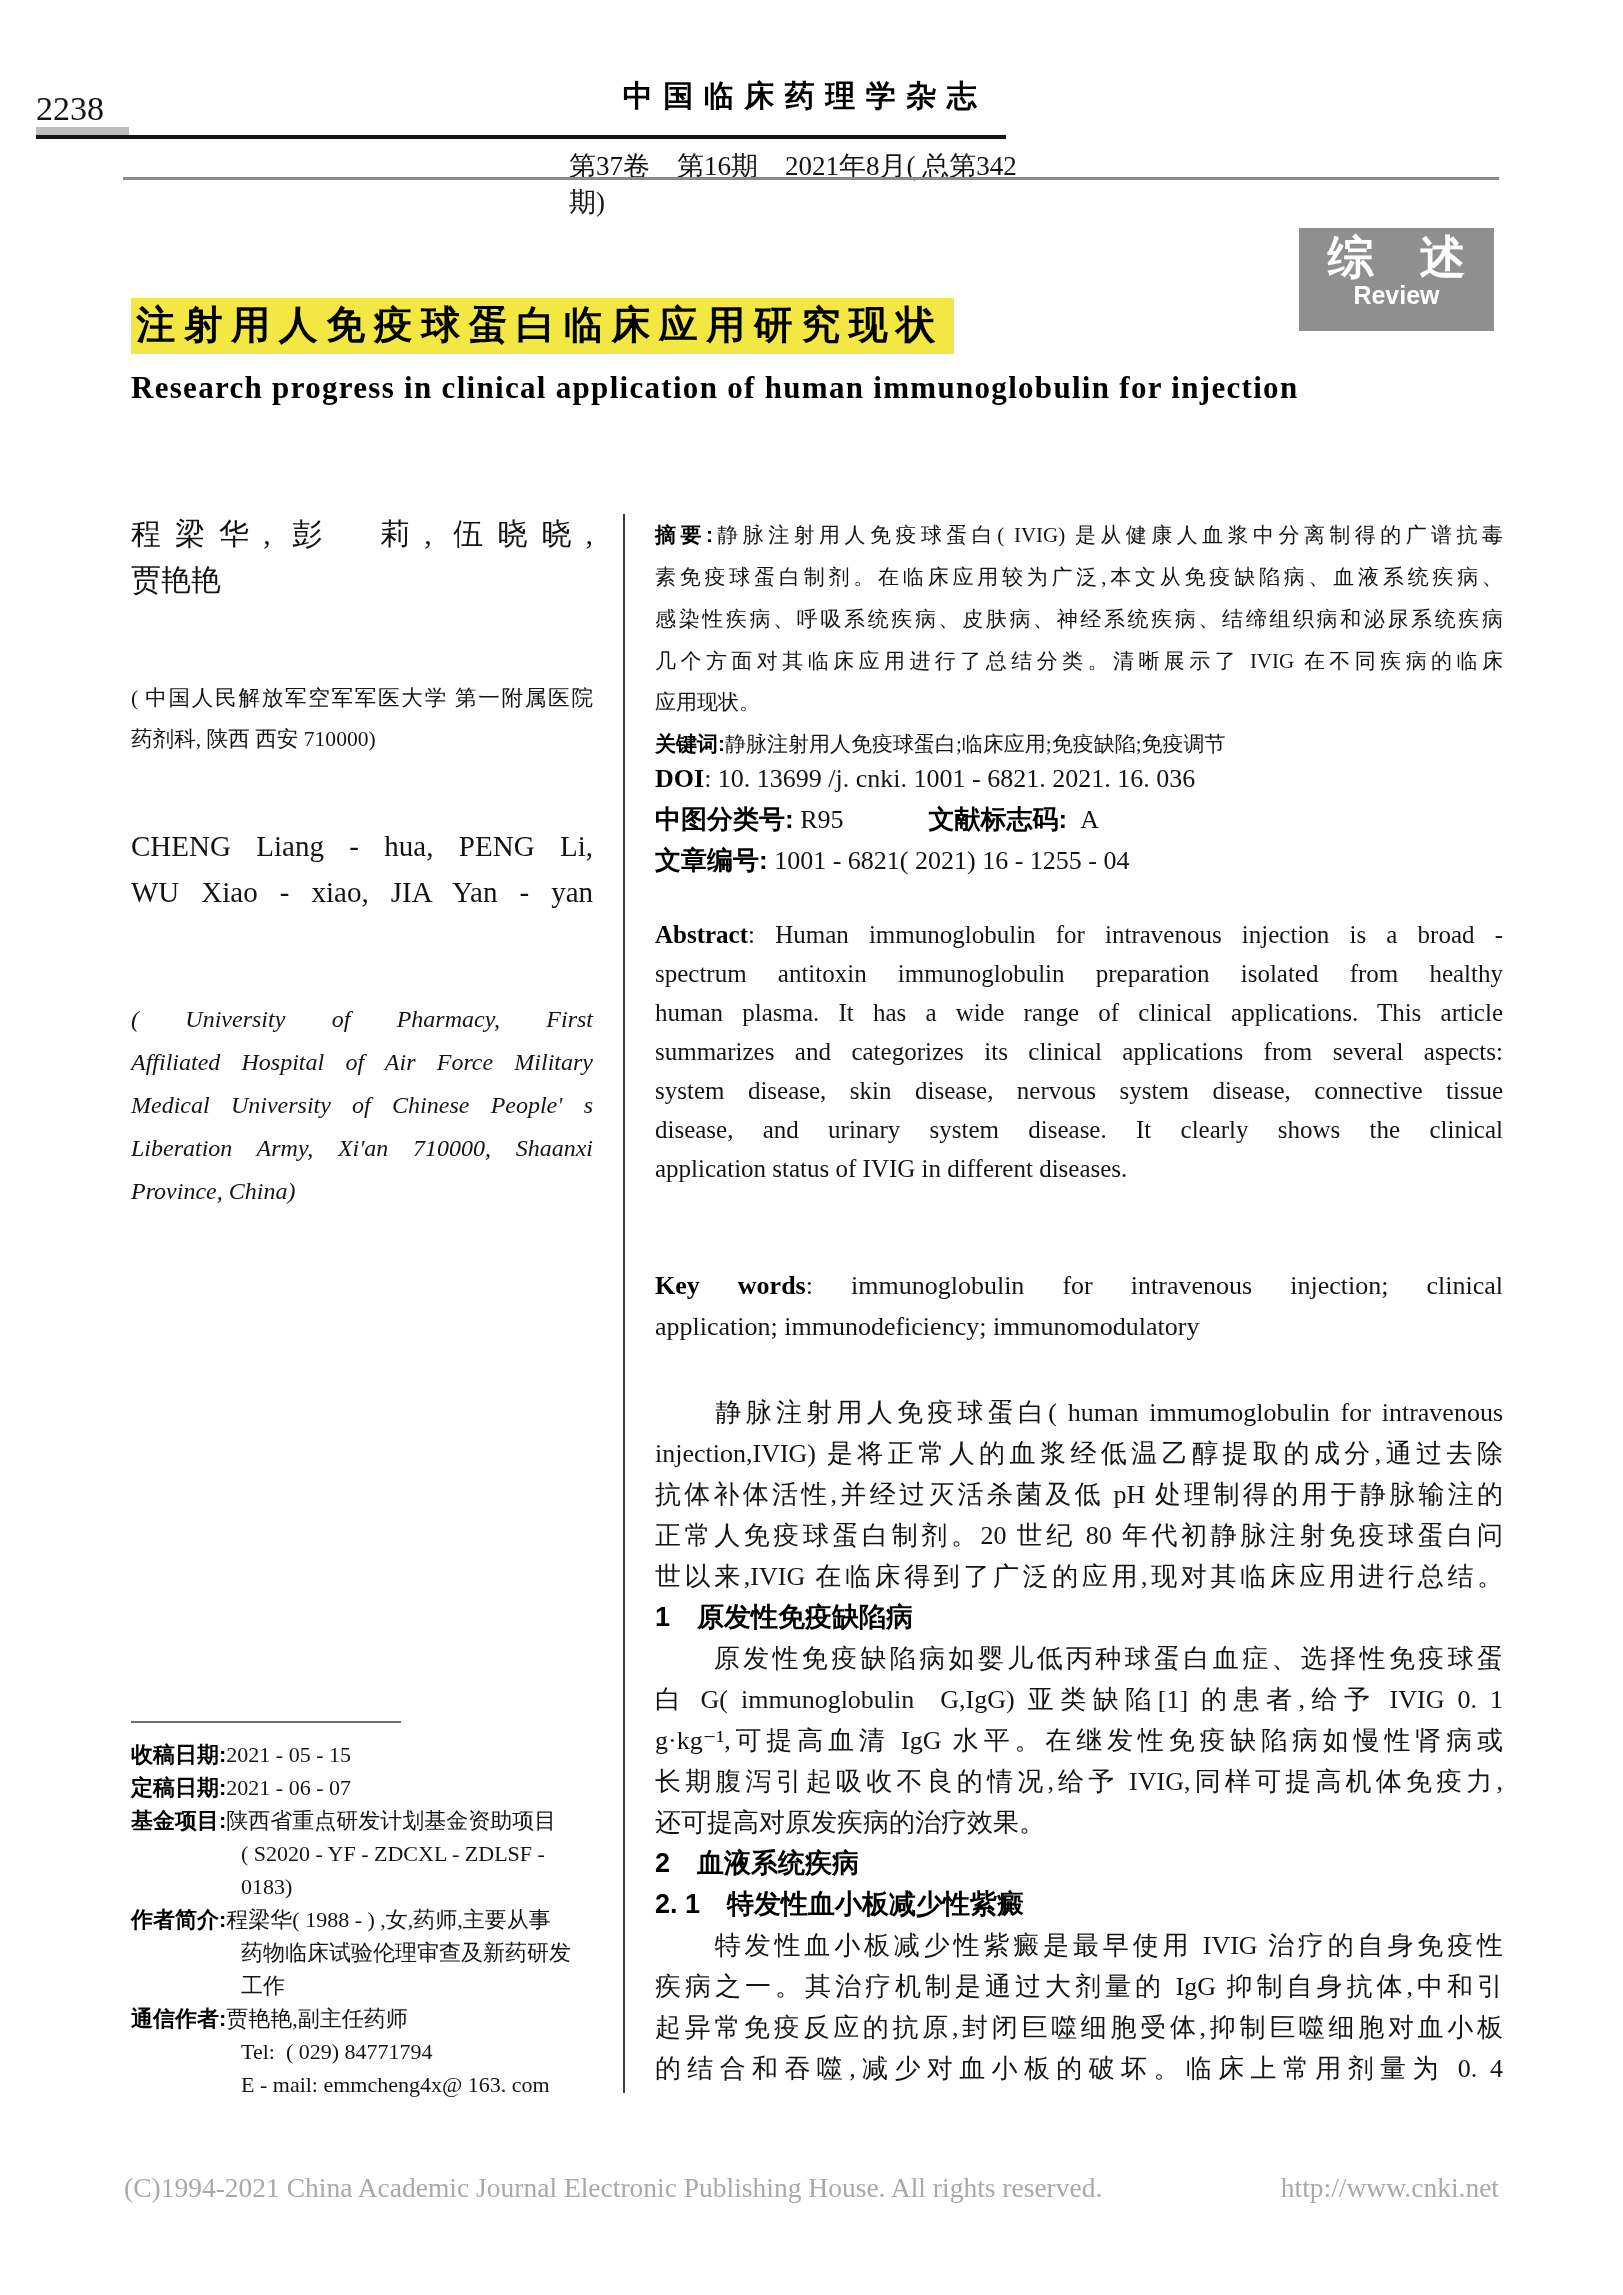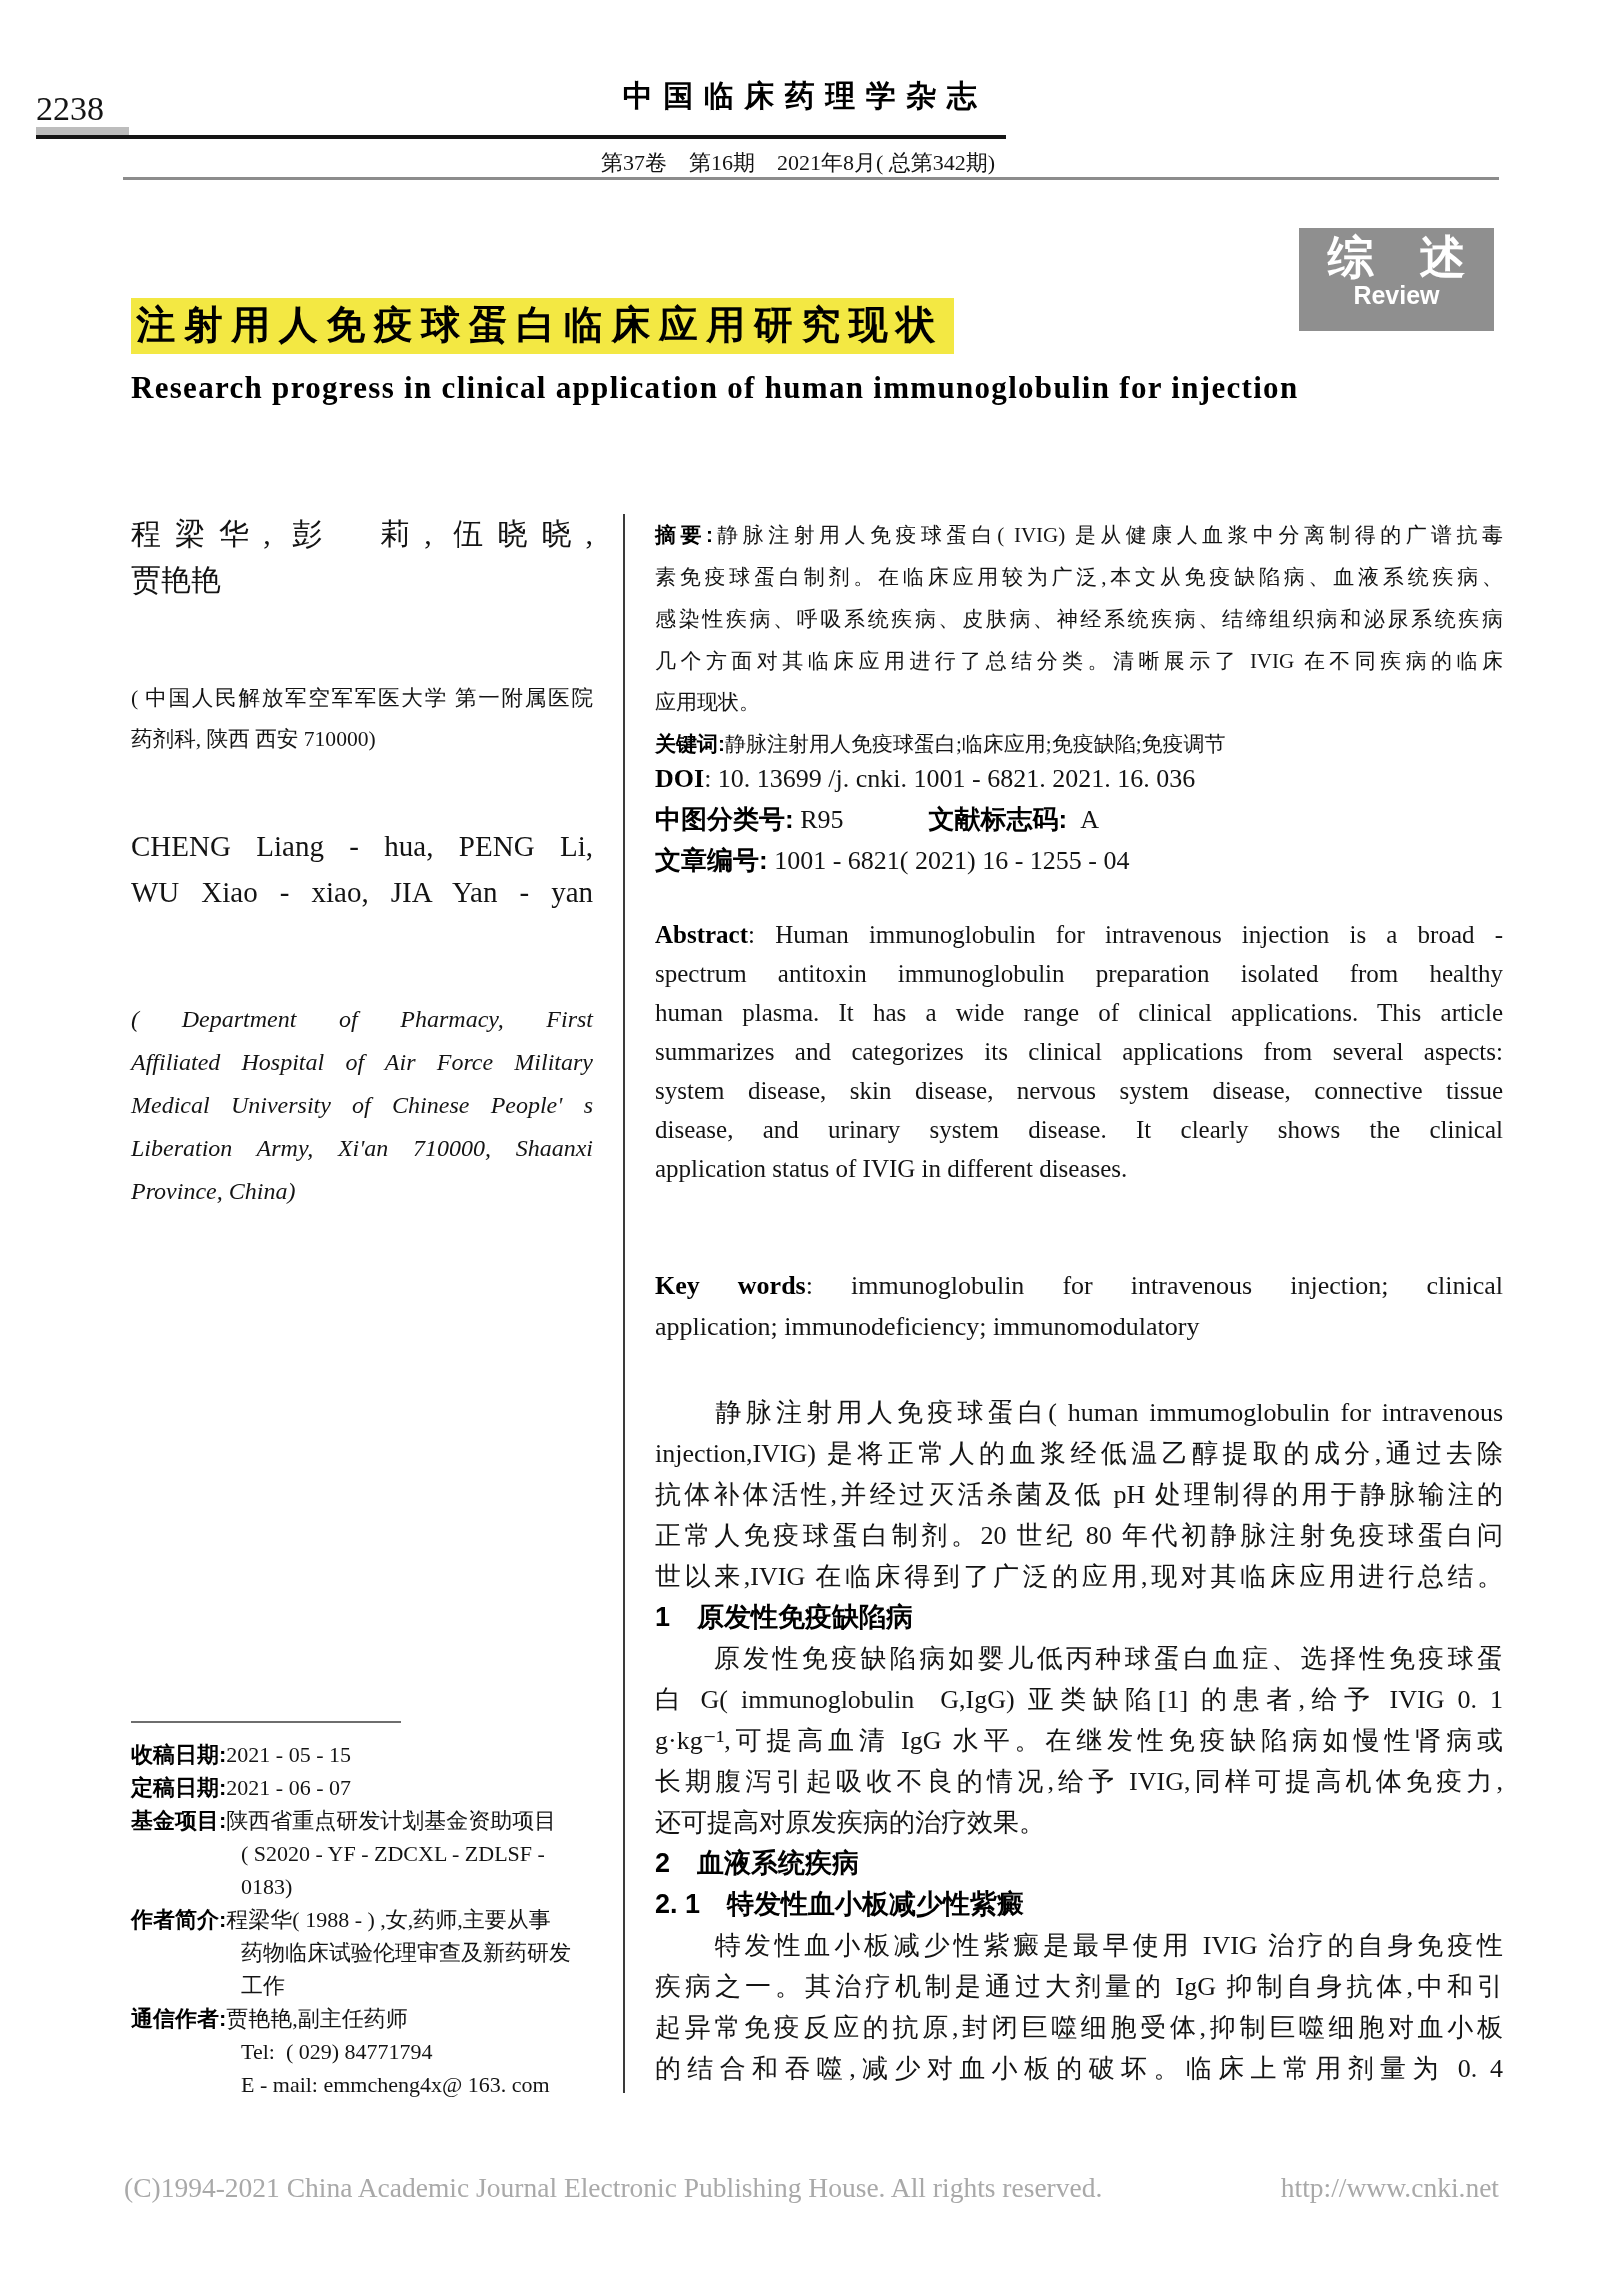--- a/index.html
+++ b/index.html
@@ -19,21 +19,21 @@
   .cn-block .ll { font-family:"Liberation Sans","DejaVu Sans",sans-serif; font-weight:bold; color:#000; }
   .en-block .ll { font-family:"Liberation Serif","DejaVu Serif",serif; font-weight:bold; color:#000; }
   .sans-b { font-family:"Liberation Sans","DejaVu Sans",sans-serif; font-weight:bold; color:#000; }
 
   
   #page-number { left:36px; top:90px; font-size:34px; }
   #journal-title { left:0; top:76px; width:1610px; text-align:center;
     font-size:30px; font-weight:bold; letter-spacing:10.5px; color:#000;font-family:Liberation Serif, serif; }
   #header-rule-cap { left:36px; top:127px; width:93px; height:7.9px; background:#bdbdbd; }
   #header-rule { left:36px; top:135px; width:970px; height:3.9px; background:#151515; }
-  #issue-line { left:569px; top:148px; width:458px; text-align:center; font-size:22px; }
+  #issue-line { left:569px; top:148px; width:458px; text-align:left; font-size:27px; }
   #header-gray-rule { left:123px; top:177px; width:1376px; height:2.6px; background:var(--rule_gray,#8c8c8c); }
 
   
   #review-badge { left:1299px; top:228px; width:195px; height:103px;
     background:var(--badge_bg,#8f8f8f); color:var(--badge_text,#fff); text-align:center; }
   #review-badge .bcn { font-size:46px; font-weight:bold; line-height:1.08; margin-top:5.2px;
     font-family:"Liberation Serif","DejaVu Serif",serif; }
   #review-badge .ben { font-size:25px; font-weight:bold; line-height:1.0;
     font-family:"Liberation Sans","DejaVu Sans",sans-serif; }
 
@@ -100,21 +100,21 @@
 </div>
 
 <div class="abs just" id="authors-en">
   <div class="line">CHENG Liang - hua, PENG Li,</div>
   <div class="line">WU Xiao - xiao, JIA Yan - yan</div>
 </div>
 
 <div class="abs just" id="affiliation-en">
   <div>
 
-      <div class="line"><span>( Department of Pharmacy, First</span></div>
+      <div class="line"><span>( University of Pharmacy, First</span></div>
 
       <div class="line"><span>Affiliated Hospital of Air Force Military</span></div>
 
       <div class="line"><span>Medical University of Chinese People' s</span></div>
 
       <div class="line"><span>Liberation Army, Xi'an 710000, Shaanxi</span></div>
     </div>
   <div class="line left">Province, China)</div>
 </div>
 

